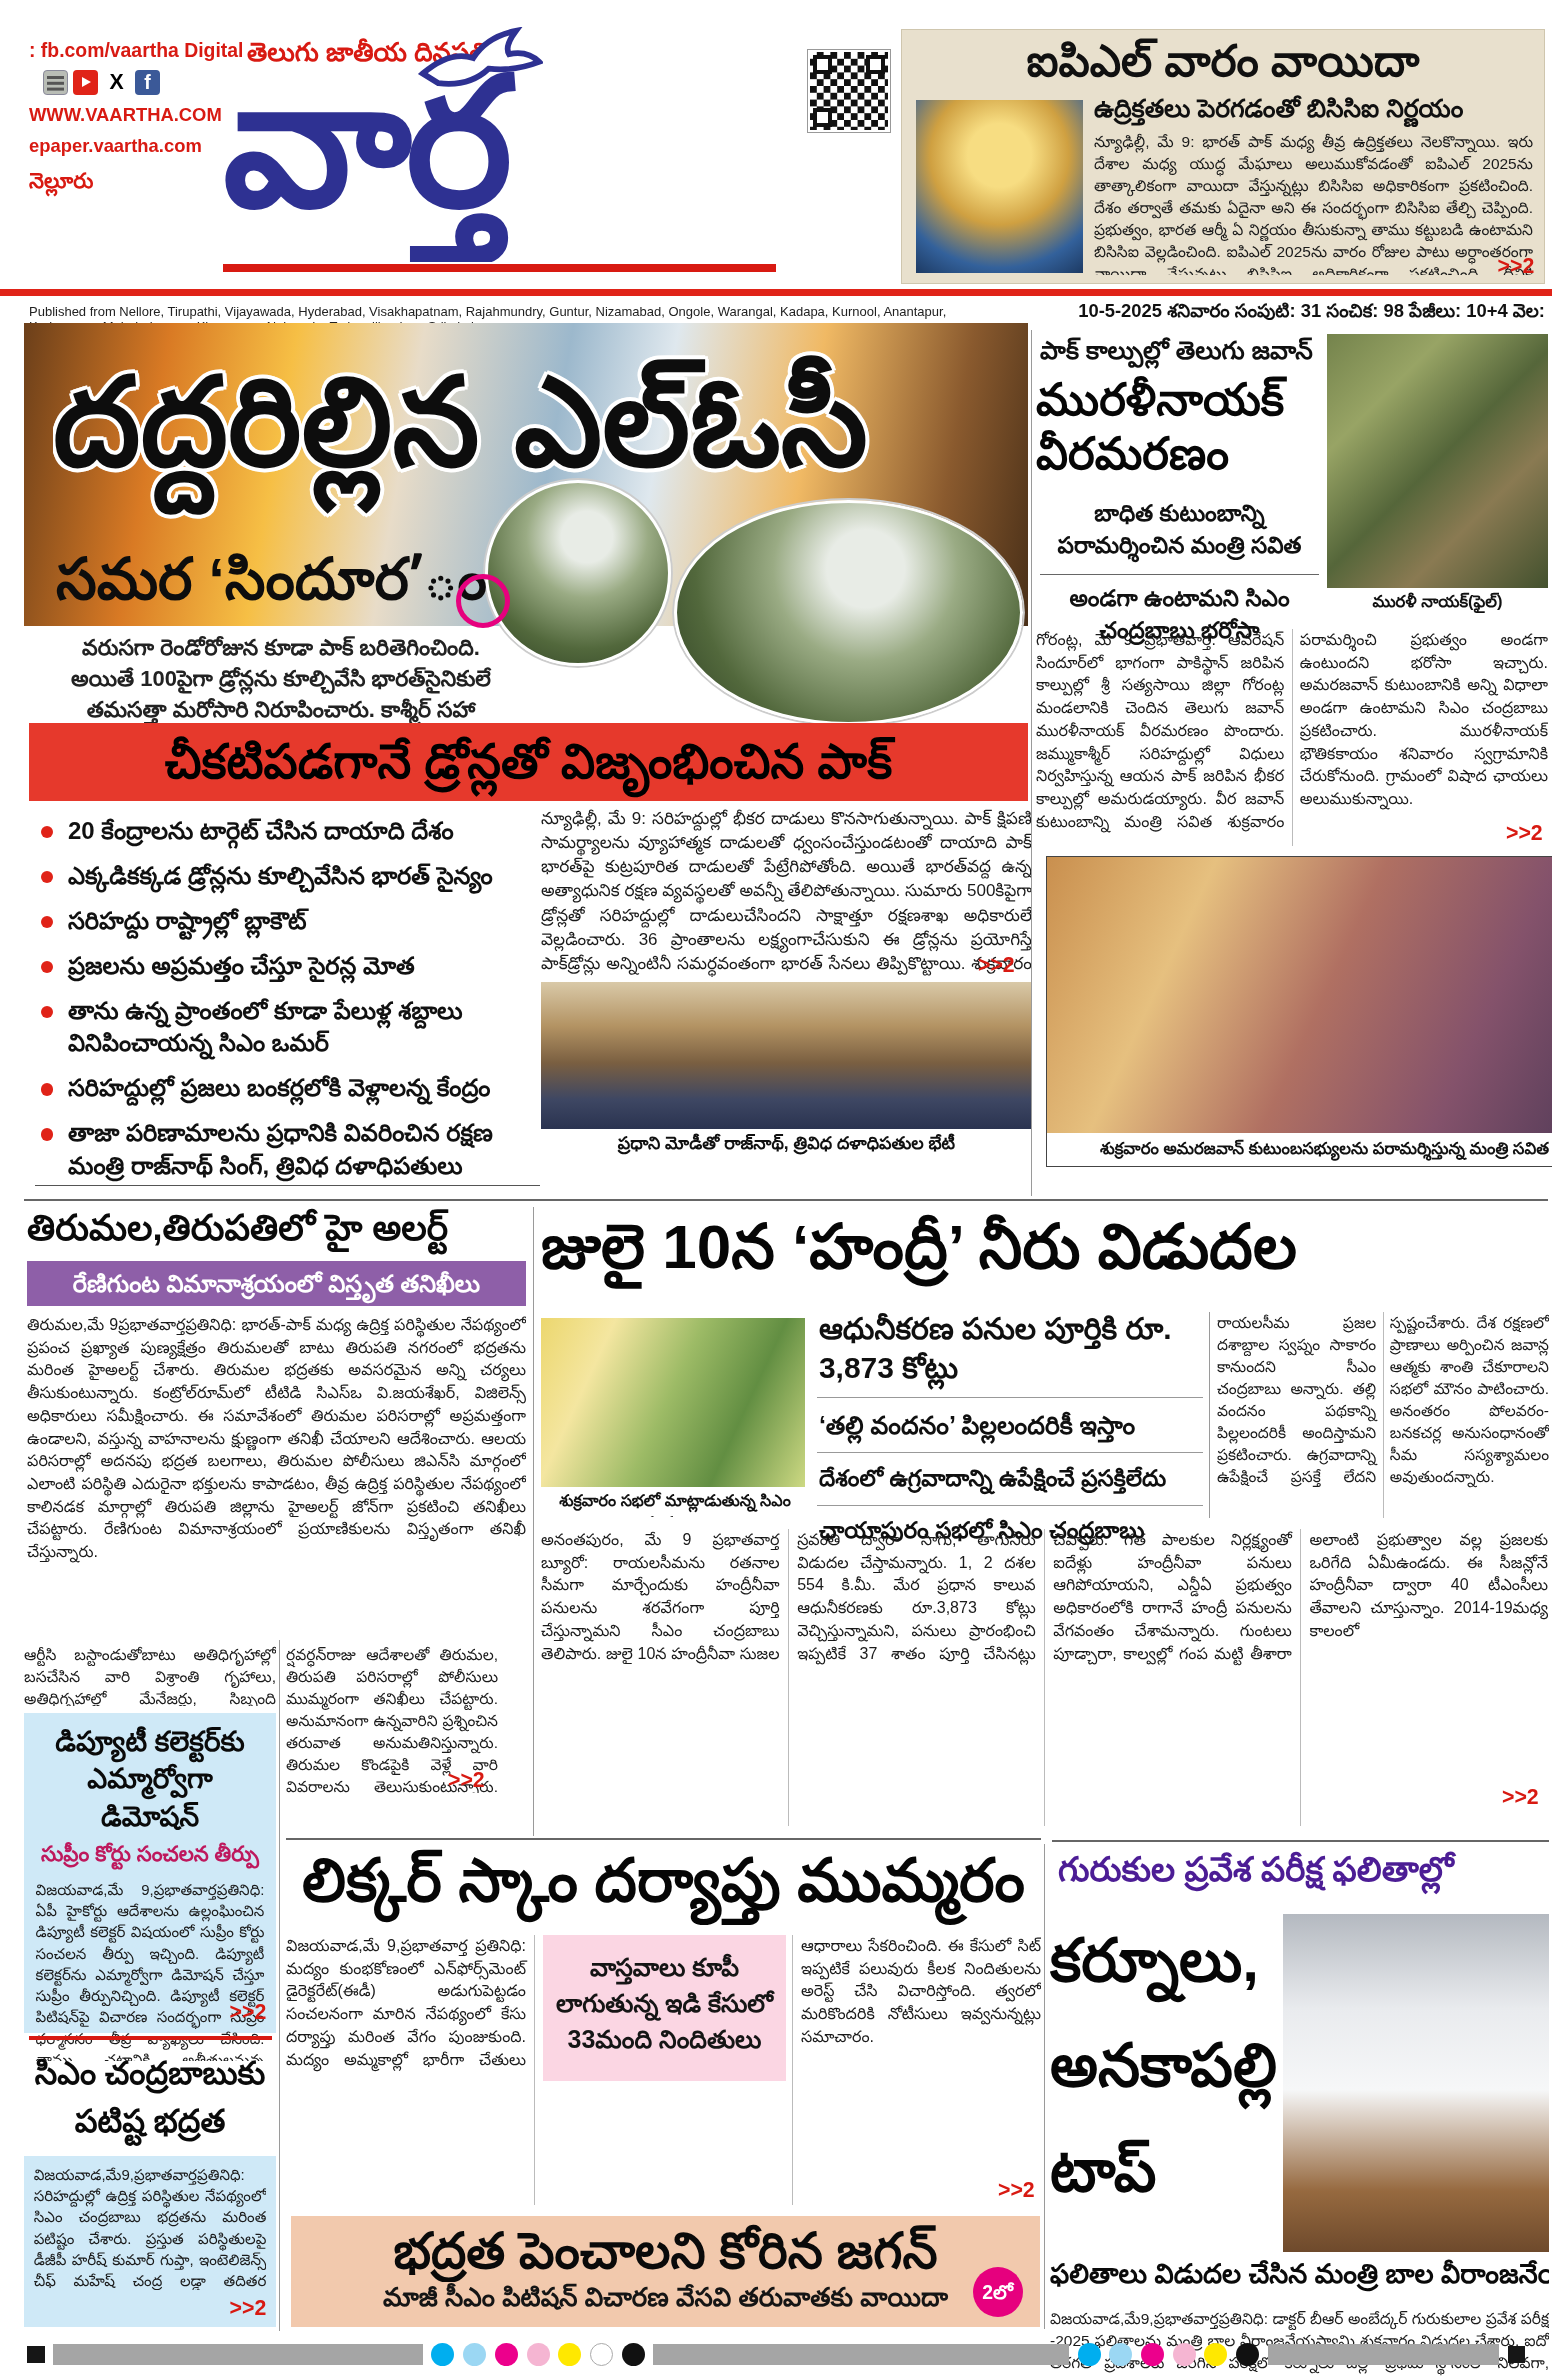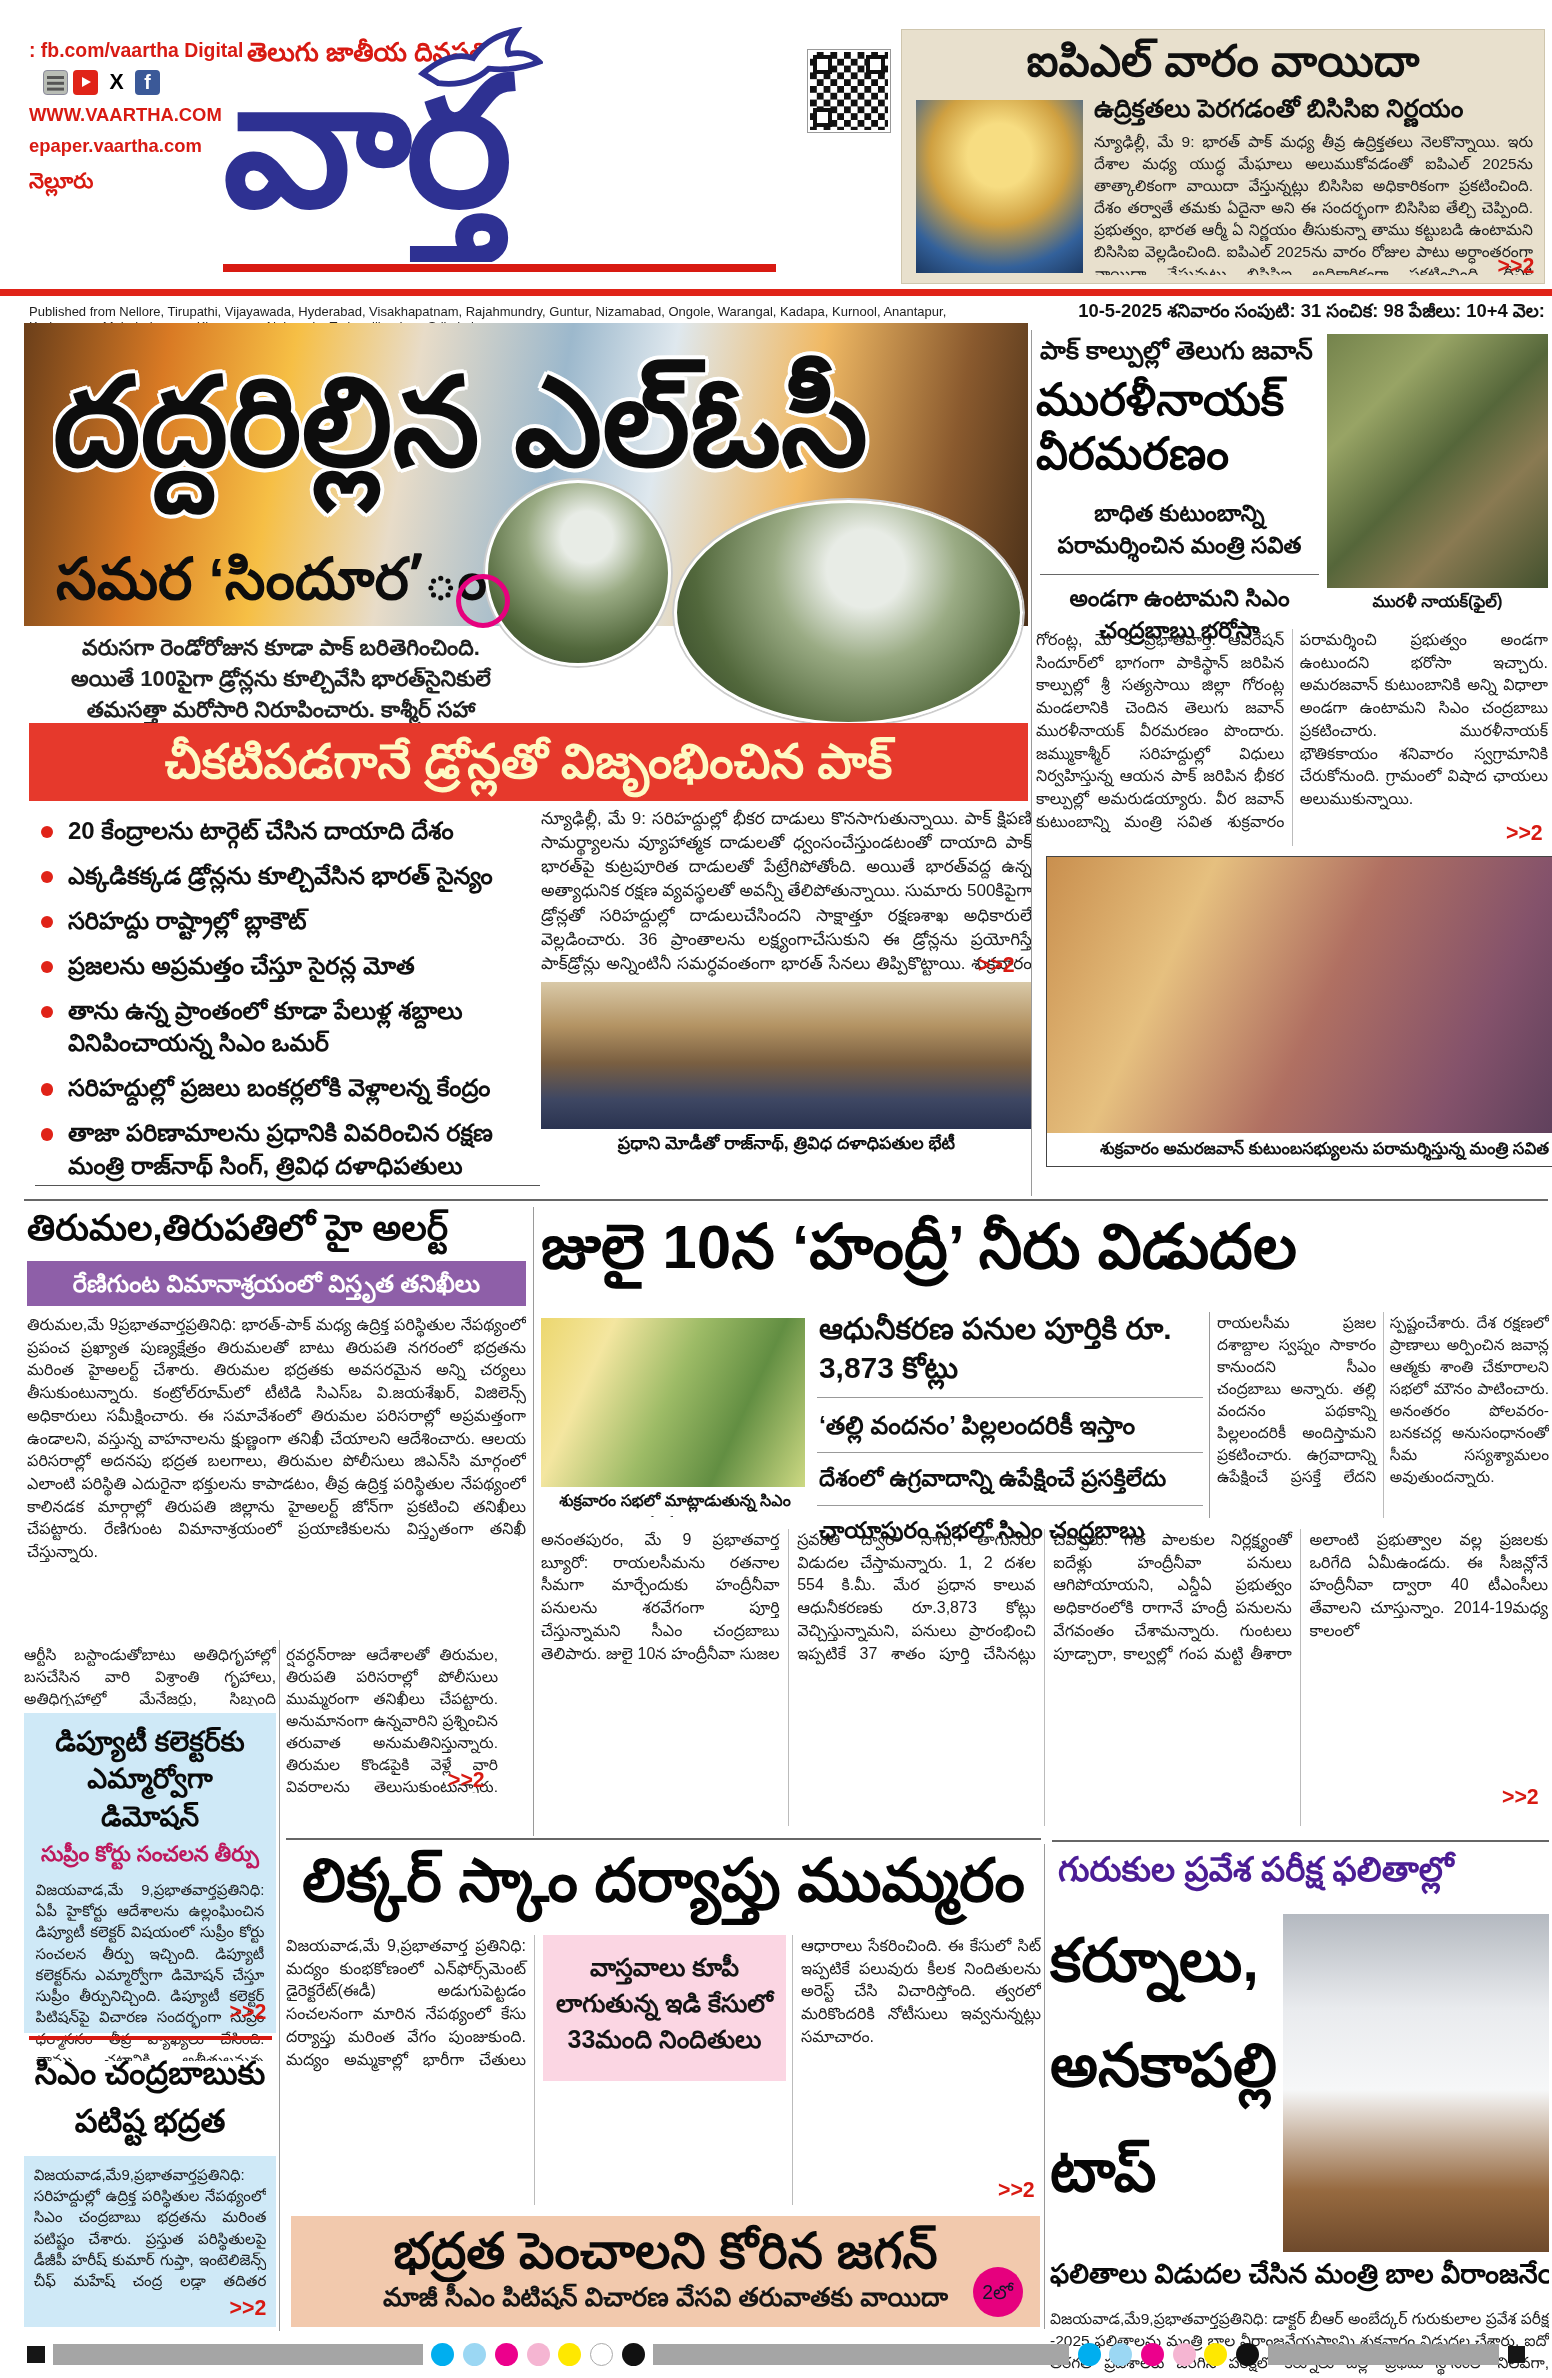--- a/index.html
+++ b/index.html
@@ -92,21 +92,21 @@
 
   <div class="abs photo ph-war" style="left:24px;top:323px;width:1004px;height:303px"></div>
   <div class="abs photo ph-drone" style="left:485px;top:480px;width:186px;height:186px;border-radius:50%"></div>
   <div class="abs photo ph-drone" style="left:674px;top:500px;width:349px;height:225px;border-radius:50%"></div>
 
   <div class="abs bold outline ov" style="left:53px;top:351px;width:975px;height:199px;font-size:124px;white-space:nowrap">దద్దరిల్లిన ఎల్ఓసీ</div>
   <div class="abs bold ov" style="left:56px;top:545px;width:446px;height:82px;font-size:58px;color:#0d0d0d">సమర ‘సిందూర’ం</div>
   <div class="abs" style="left:456px;top:574px;width:54px;height:54px;border:5.8px solid #e6007e;border-radius:50%"></div>
   <div class="abs ctr ov" style="left:53px;top:633px;width:456px;height:97px;font-size:22px;font-weight:600;color:#222;line-height:1.4">వరుసగా రెండోరోజున కూడా పాక్ బరితెగించింది. అయితే 100పైగా డ్రోన్లను కూల్చివేసి భారత్‌సైనికులే తమసత్తా మరోసారి నిరూపించారు. కాశ్మీర్ సహా నాలుగు రాష్ట్రాలలో తీవ్ర ఉద్రిక్త పరిస్థితుతు నెలకొన్నాయి.</div>
 
-  <div class="abs ctr bold ov" style="left:29px;top:723px;width:999px;height:78px;background:#e6392c;color:#fef9c3;font-size:48px;line-height:78px">చీకటిపడగానే డ్రోన్లతో విజృంభించిన పాక్</div>
+  <div class="abs ctr bold ov" style="left:29px;top:723px;width:999px;height:78px;background:#e6392c;color:#000000;font-size:48px;line-height:78px">చీకటిపడగానే డ్రోన్లతో విజృంభించిన పాక్</div>
 
   <ul class="abs bullets" style="left:35px;top:815px;width:505px;height:371px;border-bottom:1.9px solid #555">
     <li>20 కేంద్రాలను టార్గెట్ చేసిన దాయాది దేశం</li>
     <li>ఎక్కడికక్కడ డ్రోన్లను కూల్చివేసిన భారత్ సైన్యం</li>
     <li>సరిహద్దు రాష్ట్రాల్లో బ్లాకౌట్</li>
     <li>ప్రజలను అప్రమత్తం చేస్తూ సైరన్ల మోత</li>
     <li>తాను ఉన్న ప్రాంతంలో కూడా పేలుళ్ల శబ్దాలు వినిపించాయన్న సిఎం ఒమర్</li>
     <li>సరిహద్దుల్లో ప్రజలు బంకర్లలోకి వెళ్లాలన్న కేంద్రం</li>
     <li>తాజా పరిణామాలను ప్రధానికి వివరించిన రక్షణ మంత్రి రాజ్‌నాథ్ సింగ్, త్రివిధ దళాధిపతులు</li>
   </ul>
@@ -183,21 +183,21 @@
 
   <div class="hrule" style="left:286px;top:1838px;width:755px"></div>
   <div class="abs ctr ov" style="left:286px;top:1846px;width:755px;height:82px;font-size:60px;font-weight:900;color:#060606;white-space:nowrap">లిక్కర్ స్కాం దర్యాప్తు ముమ్మరం</div>
   <div class="abs body-txt ov" style="left:286px;top:1935px;width:755px;height:270px;font-size:16px;columns:3;column-gap:17.5px;column-rule:1px solid #bbb">విజయవాడ,మే 9,ప్రభాతవార్త ప్రతినిధి: మద్యం కుంభకోణంలో ఎన్‌ఫోర్స్‌మెంట్ డైరెక్టరేట్(ఈడీ) అడుగుపెట్టడం సంచలనంగా మారిన నేపథ్యంలో కేసు దర్యాప్తు మరింత వేగం పుంజుకుంది. మద్యం అమ్మకాల్లో భారీగా చేతులు మారిన అక్రమ నిధులను రూటింగ్ చేసి అంతిమ లబ్ధిదారుకు చేర్చినట్లు ప్రాథమికంగా ఈడీ గుర్తించింది. మద్యం కుంభకోణం కేసులో దర్యాప్తును ముమ్మరం చేసిన ఈడీ, రూ.3200 కోట్ల మేర అక్రమ నగదు బదిలీలపై కీలక ఆధారాలు సేకరించింది. ఈ కేసులో సిట్ ఇప్పటికే పలువురు కీలక నిందితులను అరెస్ట్ చేసి విచారిస్తోంది. త్వరలో మరికొందరికి నోటీసులు ఇవ్వనున్నట్లు సమాచారం.</div>
   <div class="abs ctr bold ov" style="left:543px;top:1935px;width:243px;height:146px;background:#fbd6e3;font-size:25px;line-height:1.45;padding:13.6px 7.8px;color:#151515">వాస్తవాలు కూపీ లాగుతున్న ఇడి కేసులో 33మంది నిందితులు</div>
   <div class="abs jump" style="left:998px;top:2178px">&gt;&gt;2</div>
 
   <div class="abs" style="left:291px;top:2216px;width:749px;height:111px;background:#f2c9ad">
     <div class="ctr ov" style="font-size:50px;font-weight:900;color:#0a0a0a;margin-top:5.8px;height:60px">భద్రత పెంచాలని కోరిన జగన్</div>
     <div class="ctr bold ov" style="font-size:26px;color:#151515;height:35px">మాజీ సీఎం పిటిషన్ విచారణ  వేసవి తరువాతకు వాయిదా</div>
-    <div class="abs ctr" style="right:17.5px;bottom:9.7px;width:50px;height:50px;border-radius:50%;background:#e6007e;color:#0f172a;font-weight:normal;font-size:19.4px;line-height:50px">2లో</div>
+    <div class="abs ctr" style="right:17.5px;bottom:9.7px;width:50px;height:50px;border-radius:50%;background:#e6007e;color:#ffffff;font-weight:bold;font-size:19.4px;line-height:50px">2లో</div>
   </div>
 
   <div class="vrule" style="left:1044px;top:1844px;height:485px"></div>
   <div class="hrule" style="left:1052px;top:1840px;width:497px"></div>
   <div class="abs ov" style="left:1058px;top:1850px;width:491px;height:52px;font-size:34px;font-weight:800;color:#4c1d95;white-space:nowrap">గురుకుల ప్రవేశ పరీక్ష ఫలితాల్లో</div>
   <div class="abs ov" style="left:1050px;top:1908px;width:228px;height:345px;font-size:60px;font-weight:900;line-height:1.75;color:#060606">కర్నూలు, అనకాపల్లి టాప్</div>
   <div class="abs photo ph-minister" style="left:1283px;top:1914px;width:266px;height:338px"></div>
   <div class="abs bold ov" style="left:1050px;top:2259px;width:499px;height:43px;font-size:27px;color:#0a0a0a;white-space:nowrap">ఫలితాలు విడుదల చేసిన మంత్రి బాల వీరాంజనేయస్వామి</div>
   <div class="abs body-txt ov" style="left:1050px;top:2308px;width:499px;height:68px;font-size:15.5px">విజయవాడ,మే9,ప్రభాతవార్తప్రతినిధి: డాక్టర్ బీఆర్ అంబేద్కర్ గురుకులాల ప్రవేశ పరీక్ష -2025 ఫలితాలను మంత్రి బాల వీరాంజనేయస్వామి శుక్రవారం విడుదల చేశారు. ఐదో తరగతి ప్రవేశాలకు జరిగిన పరీక్షలో కర్నూలు జిల్లా ప్రథమ స్థానంలో నిలవగా, అనకాపల్లి జిల్లా రెండో స్థానంలో నిలిచిందని మంత్రి తెలిపారు. మొదటి, రెండో, మూడో ర్యాంకుల విజేతల వివరాలను ఆయన వెల్లడించారు.</div>
 

